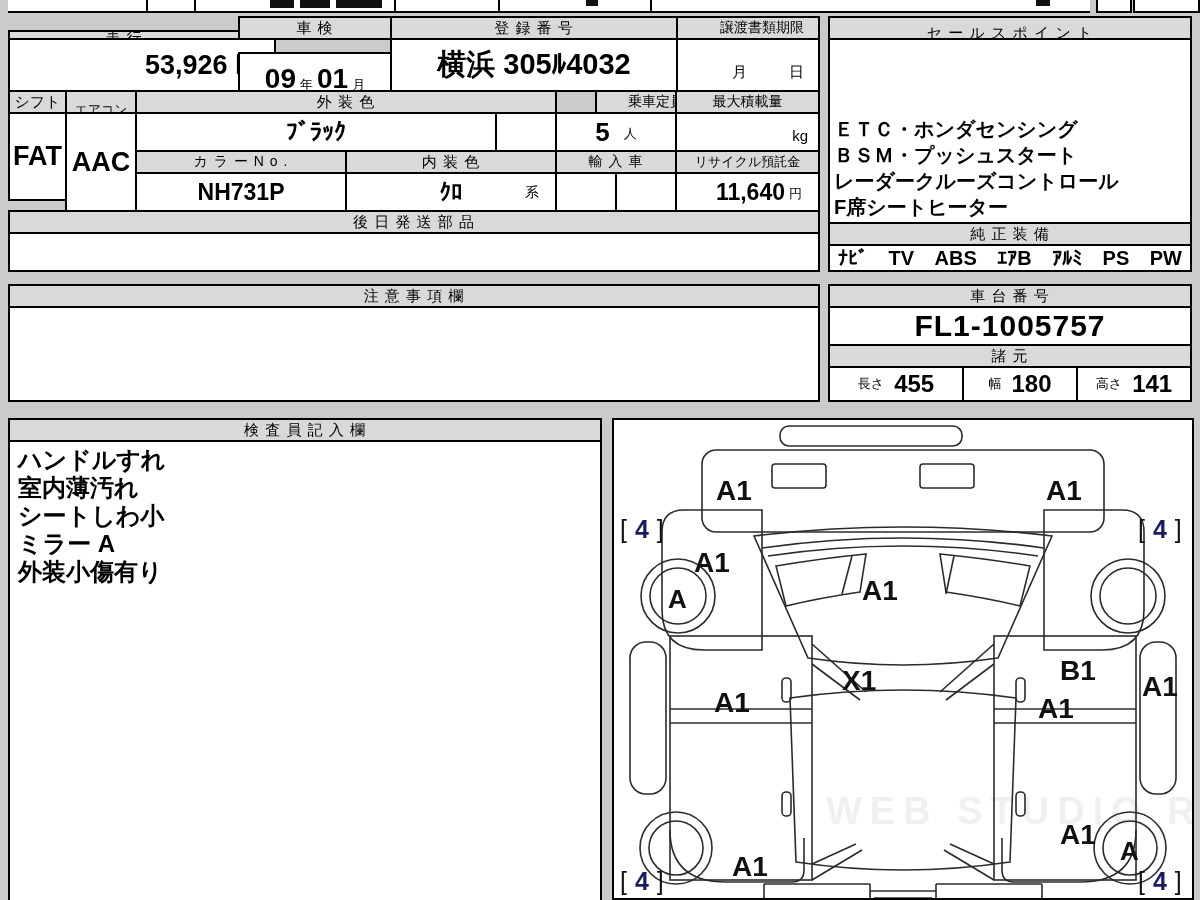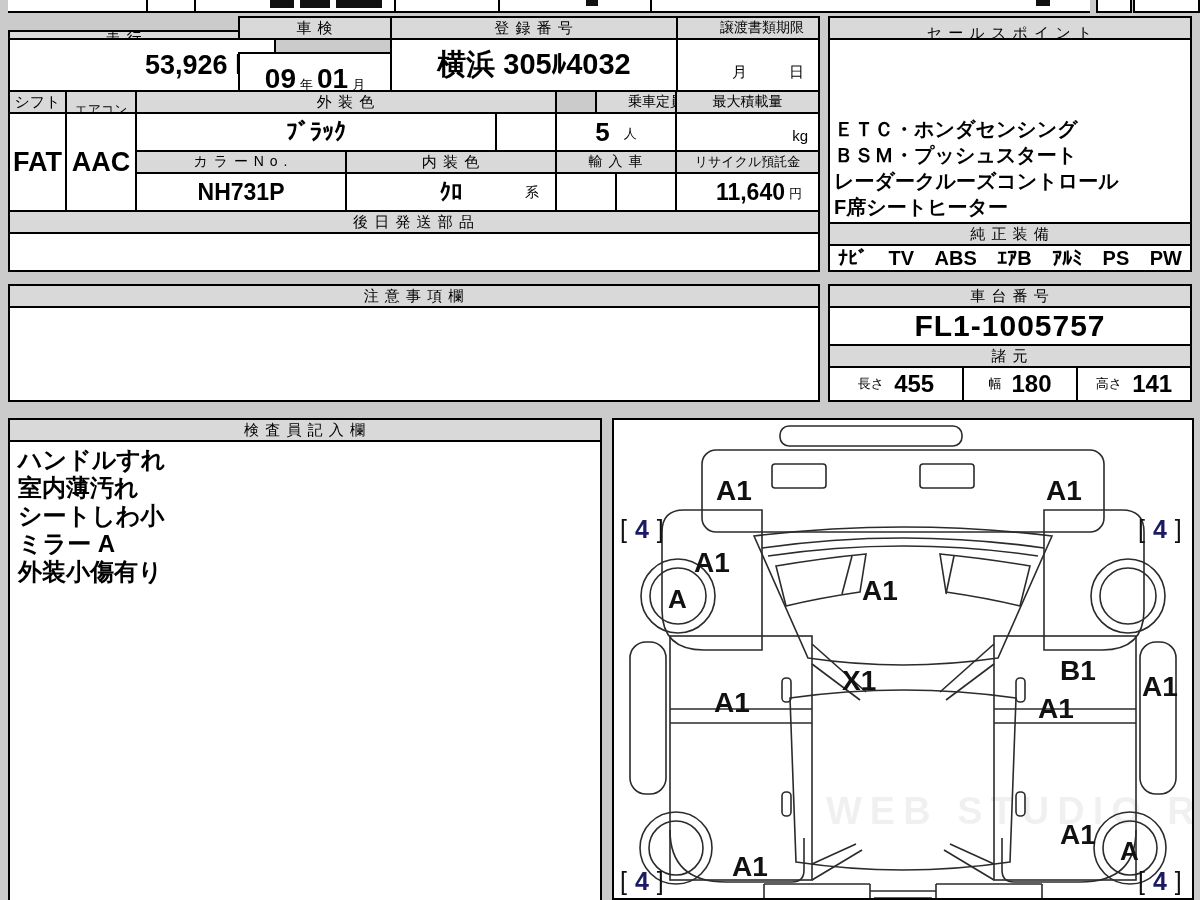--- a/index.html
+++ b/index.html
@@ -57,21 +57,21 @@
   <span>月</span>
   <span>日</span>
 </div>
 
 <div class="cell hd" style="left:8px;top:90px;width:59px;height:24px;font-size:15px;letter-spacing:0;">シフト</div>
 <div class="cell hd" style="left:65px;top:90px;width:72px;height:40px;font-size:13px;letter-spacing:0;">エアコン</div>
 <div class="cell hd" style="left:135px;top:90px;width:422px;height:24px;">外 装 色</div>
 <div class="cell hd" style="left:555px;top:90px;width:122px;height:24px;font-size:14px;letter-spacing:0;margin-left:40px;">乗車定員</div>
 <div class="cell hd" style="left:675px;top:90px;width:145px;height:24px;font-size:14px;letter-spacing:0;">最大積載量</div>
 
-<div class="cell val" style="left:8px;top:112px;width:59px;height:100px;font-size:27px;">FAT</div>
+<div class="cell val" style="left:8px;top:112px;width:59px;height:89px;font-size:27px;">FAT</div>
 <div class="cell val" style="left:65px;top:112px;width:72px;height:100px;font-size:27px;">AAC</div>
 
 <div class="cell val" style="left:135px;top:112px;width:362px;height:40px;font-size:24px;">ﾌﾞﾗｯｸ</div>
 <div class="cell" style="left:495px;top:112px;width:62px;height:40px;"></div>
 <div class="cell" style="left:555px;top:112px;width:122px;height:40px;gap:14px;">
   <span class="val" style="font-size:26px;">5</span>
   <span class="small" style="align-self:flex-end;padding-bottom:7px;">人</span>
 </div>
 <div class="cell" style="left:675px;top:112px;width:145px;height:40px;justify-content:flex-end;align-items:flex-end;padding:0 10px 6px 0;font-size:15px;">
   <span>kg</span>

